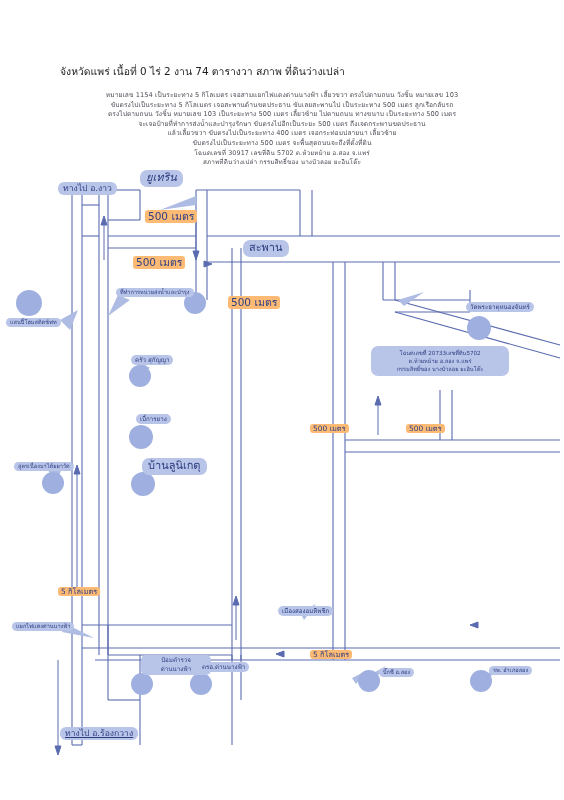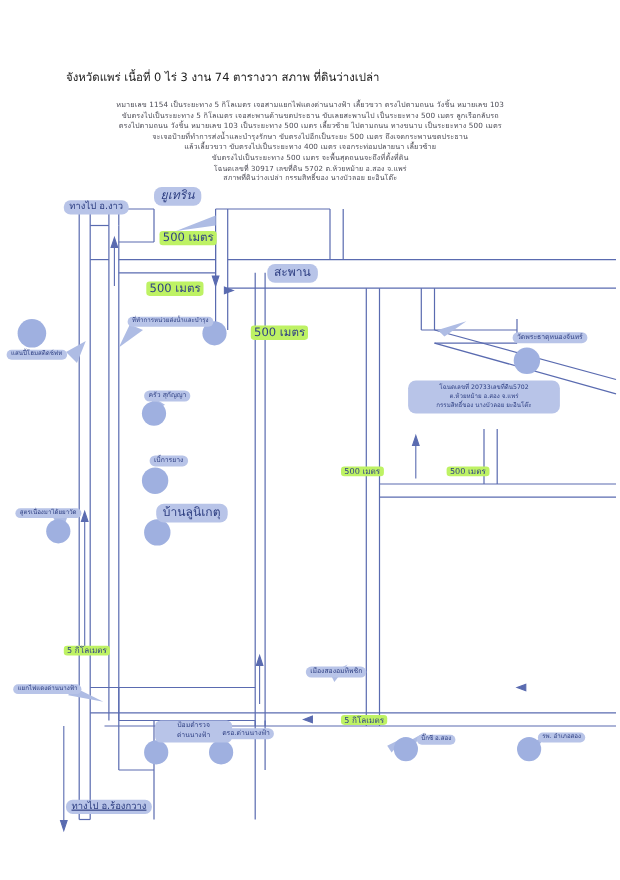--- a/index.html
+++ b/index.html
@@ -32,38 +32,38 @@
     color:#2c3d80;
     border-radius:7px;
     padding:1px 6px 2px 6px;
     white-space:nowrap;
     line-height:1.25;
     font-size:11px;
   }
   .chip.sm{font-size:6.2px;border-radius:5px;padding:1px 4px;}
   .chip.xs{font-size:5.6px;border-radius:5px;padding:1px 4px;}
   .chip.md{font-size:8.6px;border-radius:6px;padding:1px 5px;}
-  .chip.dist{background:#bef264;color:#2e3f84;font-size:10.5px;border-radius:3px;padding:0 3px;}
+  .chip.dist{background:#fdba74;color:#2e3f84;font-size:10.5px;border-radius:3px;padding:0 3px;}
   .chip.dist.sm{font-size:7.4px;}
   .chip.multi{white-space:normal;text-align:center;line-height:1.45;}
 
   
   .dot{
     position:absolute;
     border-radius:50%;
     background:#9fb0e0;
   }
 </style>
 </head>
 <body>
 
 <div id="page">
 
   <div class="hdr">
-    <div class="l2">จังหวัดแพร่ เนื้อที่ 0 ไร่ 3 งาน 74 ตารางวา  สภาพ ที่ดินว่างเปล่า</div>
+    <div class="l2">จังหวัดแพร่ เนื้อที่ 0 ไร่ 2 งาน 74 ตารางวา  สภาพ ที่ดินว่างเปล่า</div>
   </div>
 
   <div class="para">
     <div>หมายเลข 1154 เป็นระยะทาง 5 กิโลเมตร เจอสามแยกไฟแดงด่านนางฟ้า เลี้ยวขวา ตรงไปตามถนน วังชิ้น หมายเลข 103</div>
     <div>ขับตรงไปเป็นระยะทาง 5 กิโลเมตร เจอสะพานด้านขตประธาน ขับเลยสะพานไป เป็นระยะทาง 500 เมตร ลูกเรือกลับรถ</div>
     <div>ตรงไปตามถนน วังชิ้น หมายเลข 103 เป็นระยะทาง 500 เมตร เลี้ยวซ้าย ไปตามถนน ทางขนาบ เป็นระยะทาง 500 เมตร</div>
     <div>จะเจอป้ายที่ทำการส่งน้ำและบำรุงรักษา ขับตรงไปอีกเป็นระยะ 500 เมตร ถึงเจดกระพานขตประธาน</div>
     <div>แล้วเลี้ยวขวา ขับตรงไปเป็นระยะทาง 400 เมตร เจอกระท่อมปลายนา เลี้ยวซ้าย</div>
     <div>ขับตรงไปเป็นระยะทาง 500 เมตร จะพื้นสุดถนนจะถึงที่ตั้งที่ดิน</div>
     <div class="c2">โฉนดเลขที่  30917 เลขที่ดิน 5702 ต.ห้วยหม้าย อ.สอง จ.แพร่</div>

